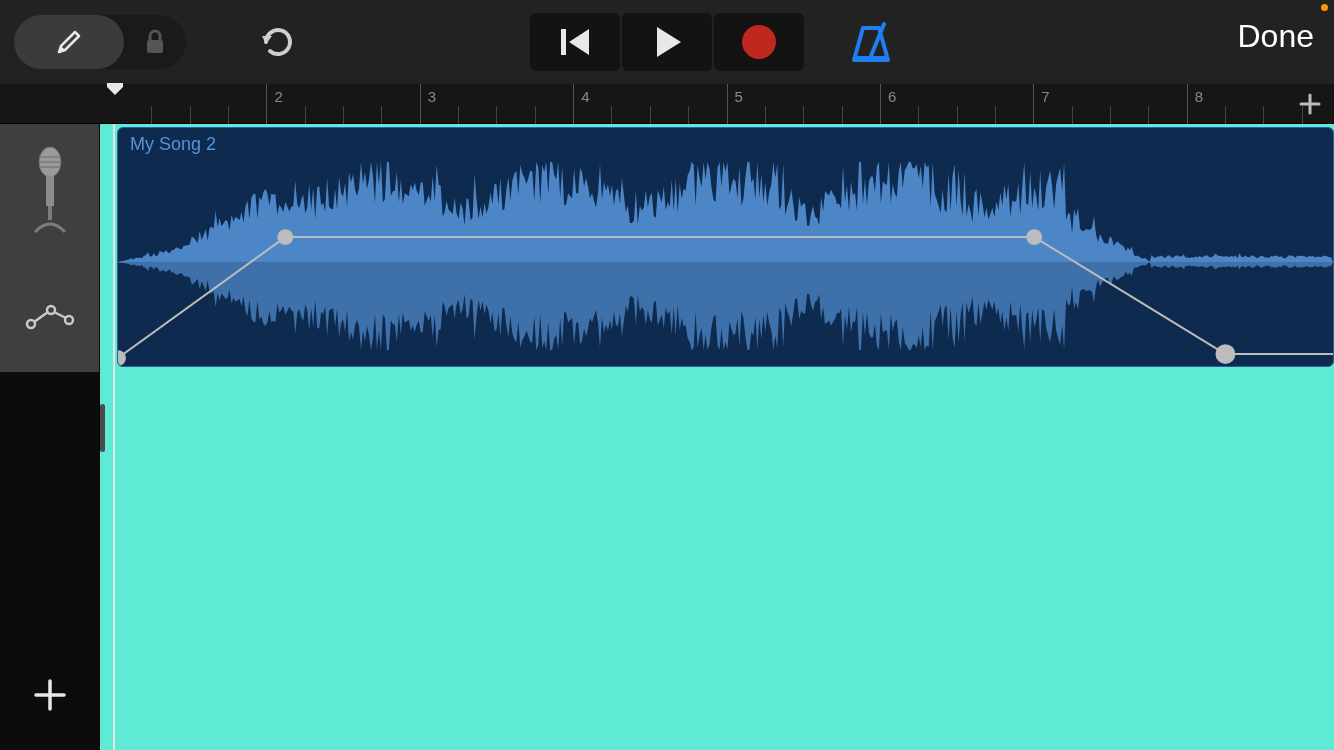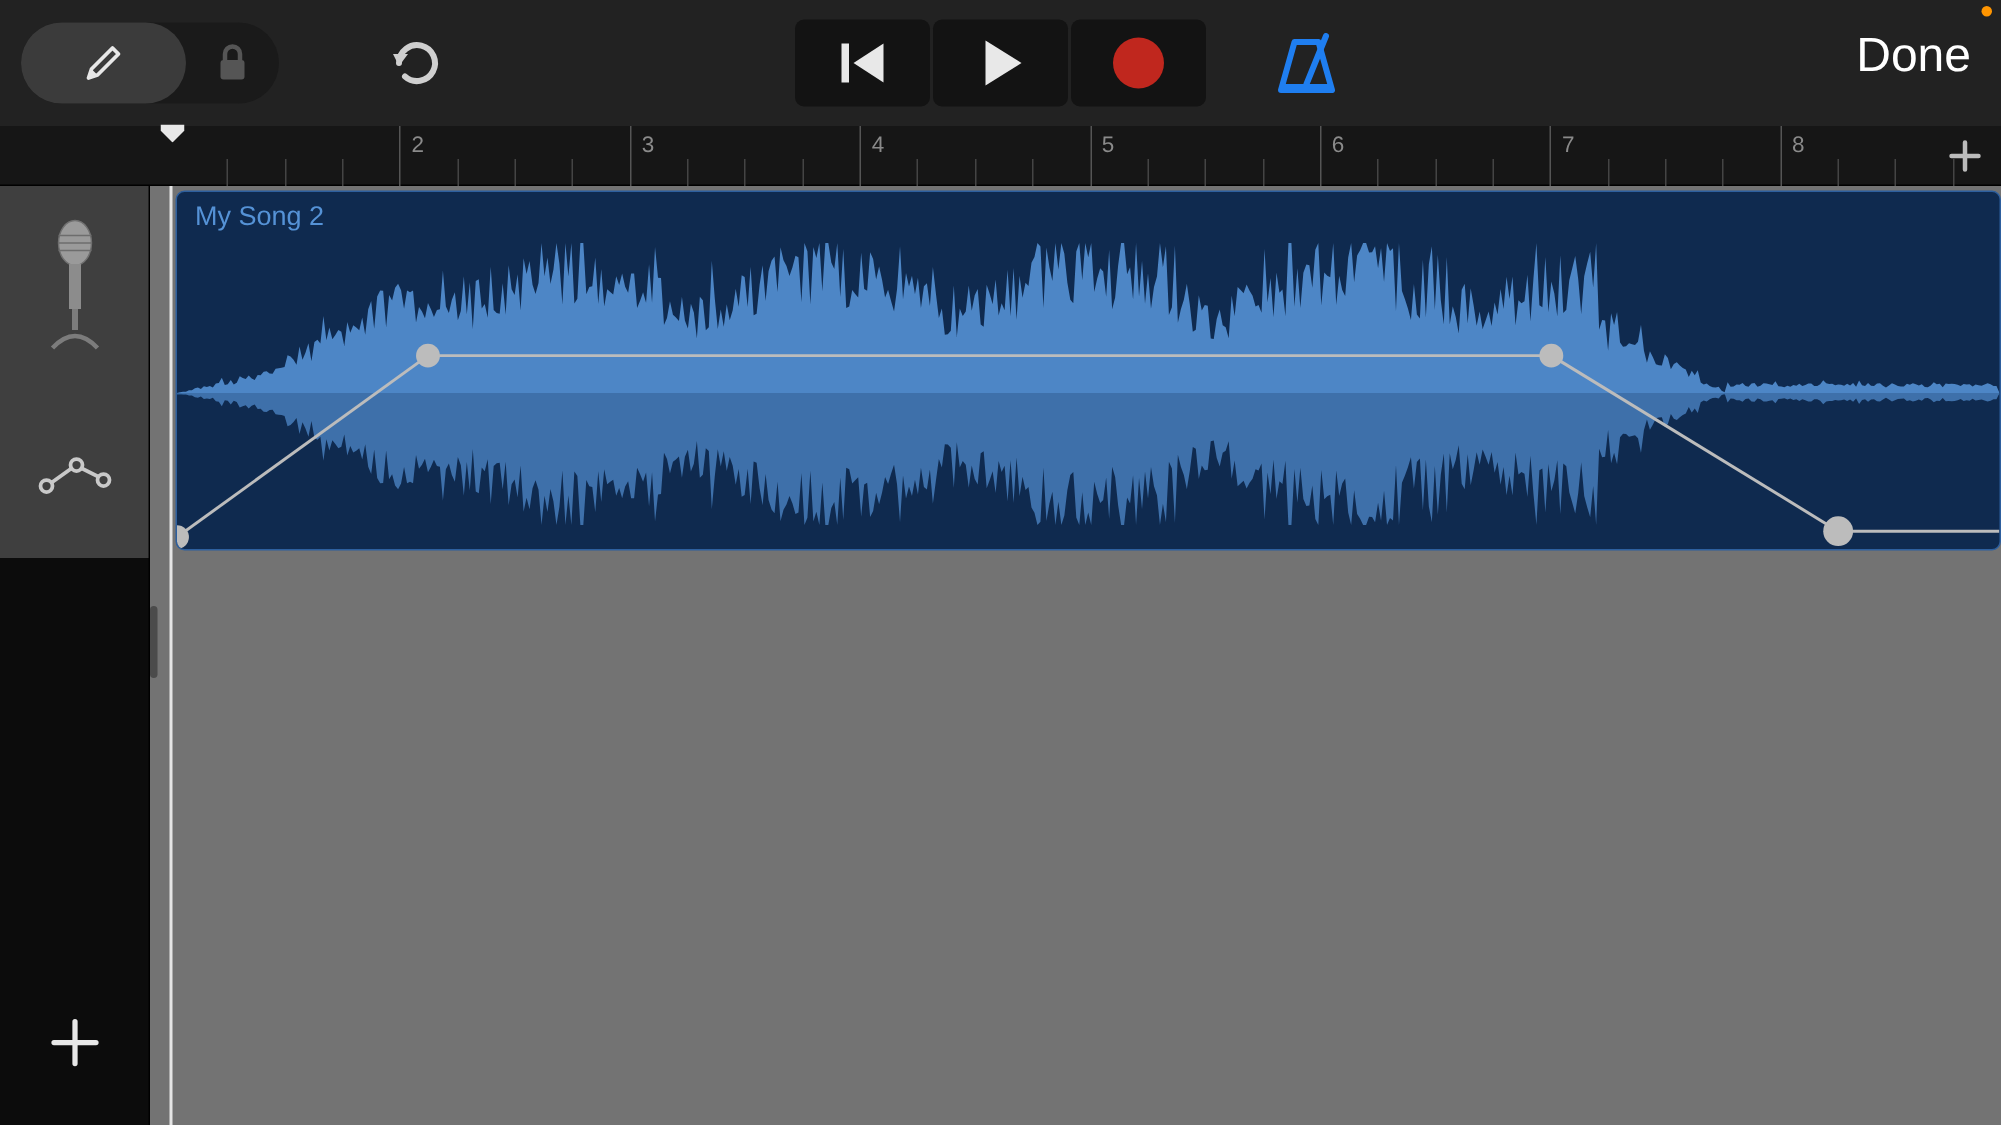--- a/index.html
+++ b/index.html
@@ -30,21 +30,21 @@
 
   
   .body { position:absolute; top:124px; bottom:0; left:0; right:0; display:flex; }
   .sidebar { width:100px; background:#0c0c0c; position:relative; border-right:1px solid #000; }
   .track-head { height:248px; background:#3a3a3a; display:flex; flex-direction:column; align-items:center; padding-top:14px; }
   .track-head .mic-icon { flex:0 0 auto; margin-top:8px; }
   .track-head .automation-icon { margin-top:66px; }
   .track-head.active { background:#3f3f3f; }
   .add-track { position:absolute; left:0; bottom:0; width:100px; height:110px; display:flex; align-items:center; justify-content:center; color:#fff; font-size:40px; cursor:pointer; }
 
-  .tracks { flex:1; position:relative; background:#737373; }
+  .tracks { flex:1; position:relative; background:#5eead4; }
   .tracks .scroll-tick { position:absolute; left:0; top:280px; width:5px; height:48px; background:#4b4b4b; border-radius:3px; }
 
   
   .play-line { position:absolute; left:13px; top:0; bottom:0; width:2px; background:#e5e5e5; z-index:5; }
   
   .play-flag { position:absolute; left:113px; top:83px; width:16px; height:12px; z-index:6; }
 
   
   .region { position:absolute; left:17px; top:3px; right:0; height:240px; background:#0f2a4f; border:1px solid #2d5f9e; border-radius:6px; overflow:hidden; }
   .region-label { position:absolute; left:12px; top:6px; color:#5592d6; font-size:18px; font-weight:400; }

